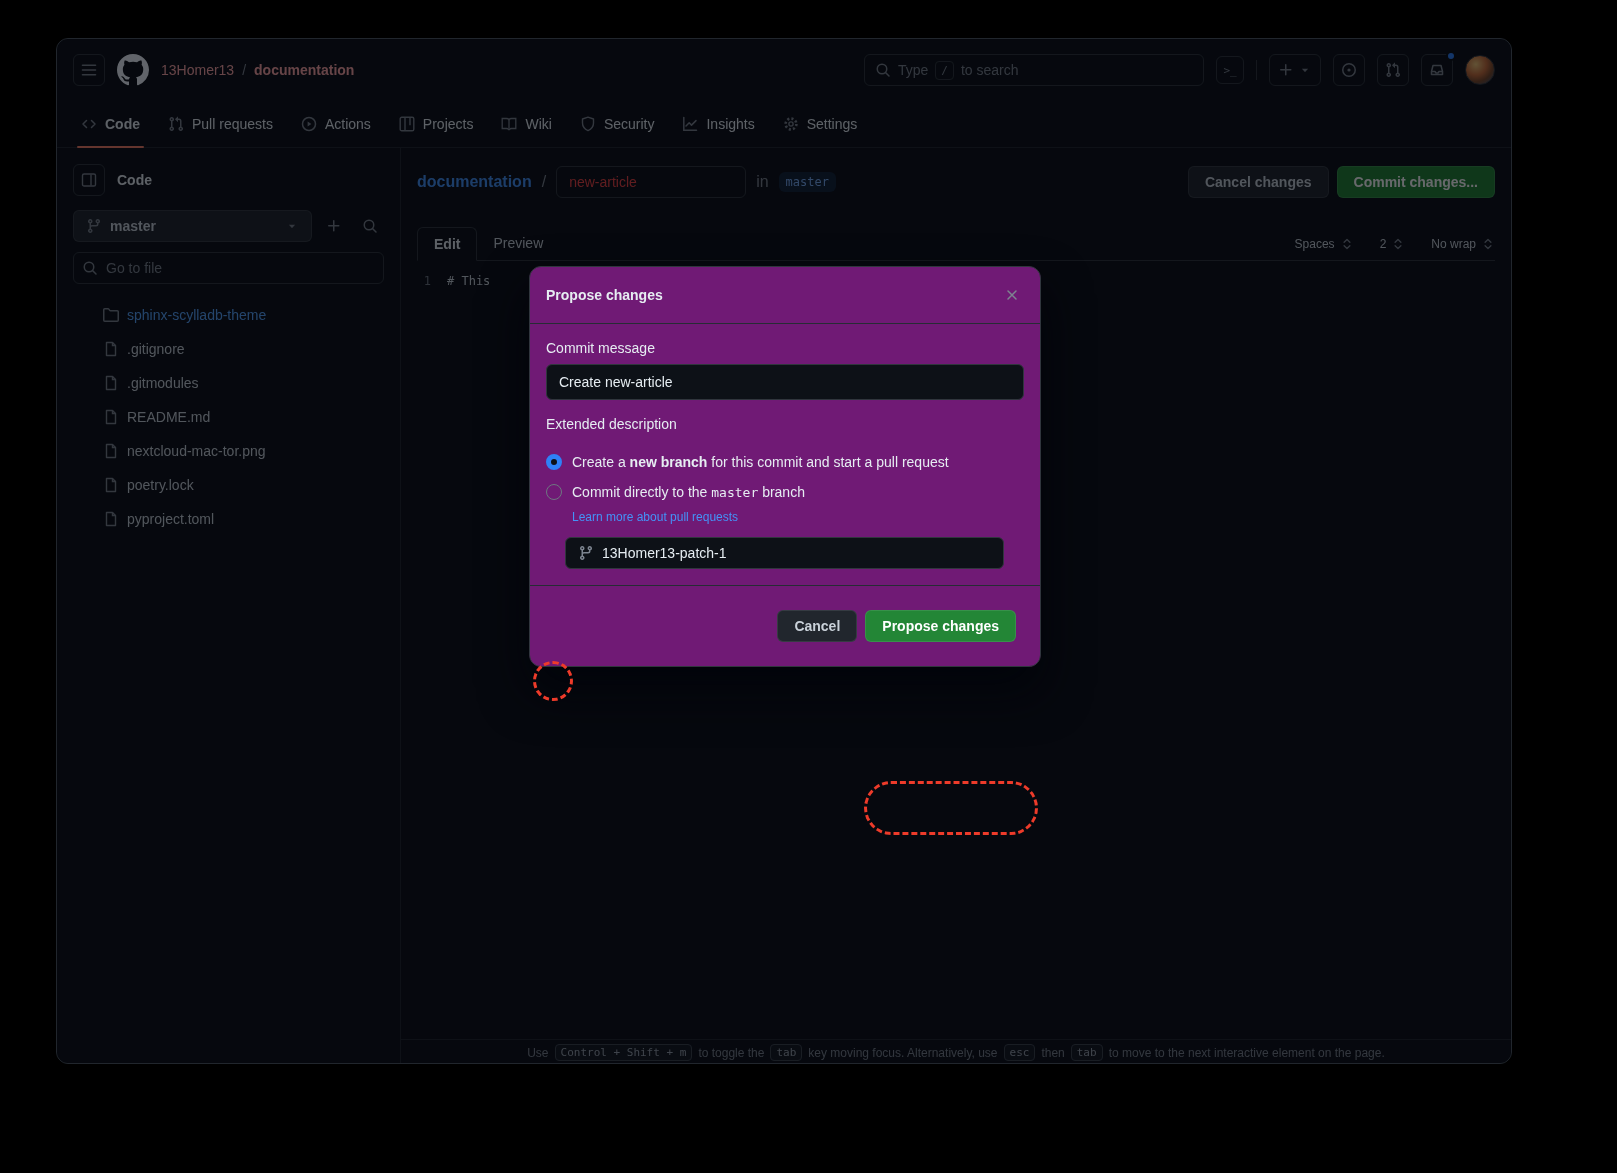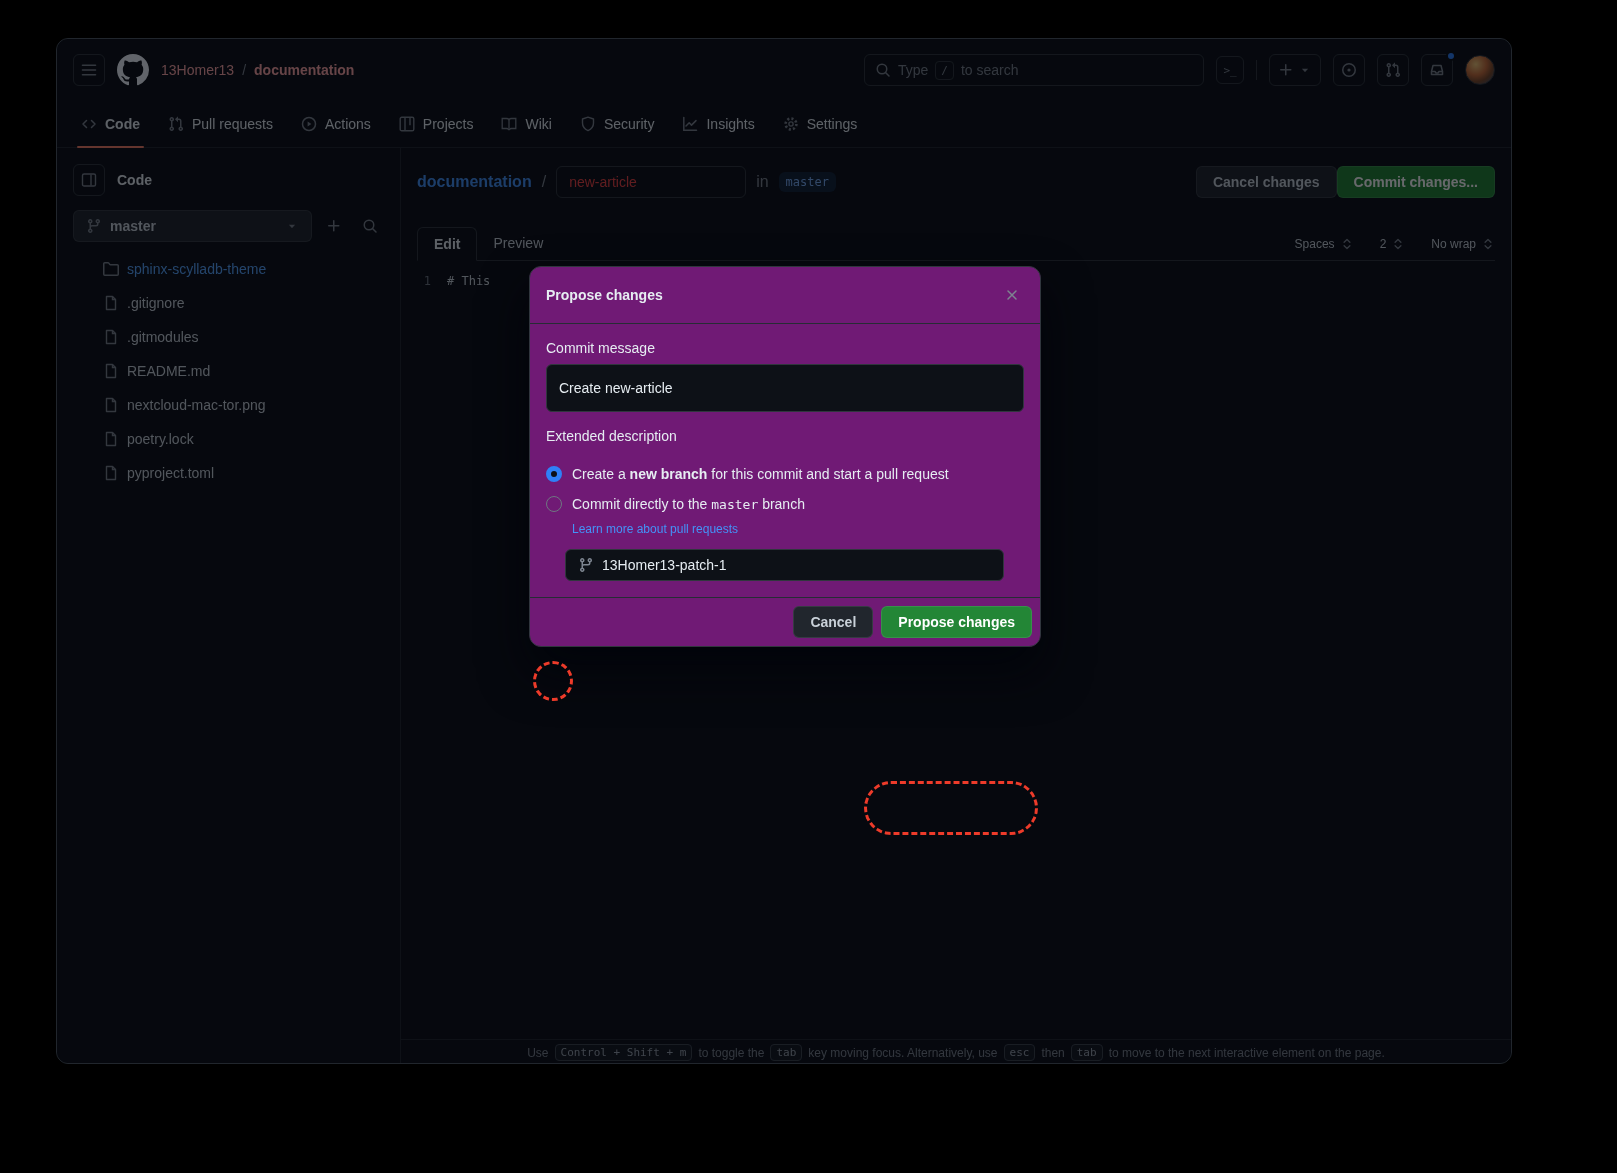--- a/index.html
+++ b/index.html
@@ -76,21 +76,21 @@
   .toolbar .sep { color:#7d8590; }
   .filename-input { width:190px; height:32px; background:transparent; border:1px solid #30363d; border-radius:6px;
                     padding:0 12px; color:#ef4444; font-size:14px; }
   .in-label { color:#7d8590; }
   .branch-badge { font-family:"DejaVu Sans Mono","Liberation Mono",monospace; font-size:12px; color:#79aef5;
                   background:rgba(56,139,253,0.15); padding:3px 7px; border-radius:6px; }
   .btn { height:32px; padding:0 16px; border-radius:6px; font-size:14px; font-weight:600; display:inline-flex;
          align-items:center; justify-content:center; cursor:pointer; white-space:nowrap; }
   .btn-secondary { background:#21262d; color:#c9d1d9; border:1px solid rgba(240,246,252,0.1); }
   .btn-primary { background:#238636; color:#ffffff; border:1px solid rgba(240,246,252,0.1); }
-  .btn-group { margin-left:auto; display:flex; gap:0; }
+  .btn-group { margin-left:auto; display:flex; gap:8px; }
 
   .tabbar { display:flex; align-items:flex-end; margin:14px 16px 0; border-bottom:1px solid #30363d; }
   .etab { height:34px; padding:0 16px; font-size:14px; color:#c9d1d9; background:transparent; border:none; cursor:pointer; }
   .etab.active { background:#0d1117; border:1px solid #30363d; border-bottom-color:#0d1117; border-radius:6px 6px 0 0;
                  margin-bottom:-1px; color:#e6edf2; font-weight:600; }
   .editor-controls { margin-left:auto; display:flex; align-items:center; gap:26px; padding-bottom:9px; }
   .select { display:flex; align-items:center; gap:5px; font-size:12px; color:#c9d1d9; background:none; border:none; cursor:pointer; }
   .select svg { color:#7d8590; }
 
   .code-area { flex:1; display:flex; padding-top:10px; font-family:"DejaVu Sans Mono","Liberation Mono",monospace;
@@ -106,37 +106,37 @@
   
   .backdrop { position:absolute; inset:0; background:rgba(1,4,9,0.6); z-index:10; }
   .modal { position:absolute; left:472px; top:227px; width:512px; background:#701a75; border:1px solid #30363d;
            border-radius:12px; z-index:20; box-shadow:0 24px 48px rgba(1,4,9,0.85); }
   .modal-head { display:flex; align-items:center; justify-content:space-between; padding:16px; border-bottom:1px solid #262c34; }
   .modal-title { font-size:14px; font-weight:700; color:#e6edf2; line-height:24px; }
   .close-btn { width:24px; height:24px; background:none; border:none; color:#7d8590; display:flex; align-items:center;
                justify-content:center; border-radius:6px; cursor:pointer; }
   .modal-body { padding:16px; }
   .field-label { display:block; font-size:14px; line-height:16px; font-weight:400; color:#e6edf2; margin-bottom:8px; }
-  .text-input { display:block; width:100%; height:48px; background:#0d1117; border:1px solid #30363d; border-radius:6px;
+  .text-input { display:block; width:100%; height:36px; background:#0d1117; border:1px solid #30363d; border-radius:6px;
                 padding:0 12px; color:#e6edf2; font-size:14px; margin-bottom:16px; }
   .desc-textarea { display:block; width:100%; height:184px; background:#0d1117; border:1px solid #30363d; border-radius:6px;
                    padding:10px 12px; color:#e6edf2; font-size:14px; resize:vertical; font-family:inherit; }
   .desc-textarea::placeholder { color:#7d8590; }
   .radios { margin-top:20px; }
   .radio-row { display:flex; align-items:flex-start; gap:10px; font-size:14px; line-height:20px; color:#e6edf2; cursor:pointer; }
   .radio-row + .radio-row { margin-top:10px; }
   .radio { width:16px; height:16px; border-radius:50%; border:1px solid #6e7681; background:transparent;
            flex-shrink:0; margin-top:2px; }
   .radio.checked { border:5px solid #2f81f7; background:#0d1117; }
   .radio-label code { font-family:"DejaVu Sans Mono","Liberation Mono",monospace; font-size:13px; }
   .learn-link { display:inline-block; margin:6px 0 12px 26px; font-size:12px; line-height:16px; color:#4493f8; text-decoration:none; }
   .branch-wrap { display:flex; align-items:center; gap:8px; height:32px; background:#0d1117; border:1px solid #30363d;
                  border-radius:6px; padding:0 12px; margin:0 20px 0 19px; color:#7d8590; }
   .branch-wrap input { flex:1; background:none; border:none; color:#e6edf2; font-size:14px; outline:none; min-width:0; }
-  .modal-footer { display:flex; justify-content:flex-end; gap:8px; padding:8px; border-top:1px solid #262c34; }
+  .modal-footer { display:flex; justify-content:flex-end; gap:8px; padding:24px; border-top:1px solid #262c34; }
 
   
   .anno-circle { position:absolute; left:476px; top:622px; width:40px; height:40px; border:3px dashed #ed3b2a;
                  border-radius:50%; z-index:30; pointer-events:none; }
   .anno-rect { position:absolute; right:473px; top:742px; width:174px; height:54px; border:3px dashed #ed3b2a;
                border-radius:27px; z-index:30; pointer-events:none; }
 </style>
 </head>
 <body>
 
@@ -286,20 +286,27 @@
             <svg width="16" height="16" viewBox="0 0 16 16" fill="currentColor">
                 <path d="M7.75 2a.75.75 0 0 1 .75.75V7h4.25a.75.75 0 0 1 0 1.5H8.5v4.25a.75.75 0 0 1-1.5 0V8.5H2.75a.75.75 0 0 1 0-1.5H7V2.75A.75.75 0 0 1 7.75 2Z"></path>
               </svg>
           </button>
           <button class="ghost-btn">
             <svg width="16" height="16" viewBox="0 0 16 16">
                 <circle cx="7" cy="7" r="4.75" fill="none" stroke="currentColor" stroke-width="1.5"></circle>
                 <path d="m10.5 10.5 3.5 3.5" stroke="currentColor" stroke-width="1.5" stroke-linecap="round" fill="none"></path>
               </svg>
           </button>
+        </div>
+        <div class="goto-wrap">
+          <svg class="goto-icon" width="16" height="16" viewBox="0 0 16 16">
+              <circle cx="7" cy="7" r="4.75" fill="none" stroke="currentColor" stroke-width="1.5"></circle>
+              <path d="m10.5 10.5 3.5 3.5" stroke="currentColor" stroke-width="1.5" stroke-linecap="round" fill="none"></path>
+            </svg>
+          <input class="goto-input" type="text" placeholder="Go to file" style="">
         </div>
         <ul class="tree">
           <li>
             <span class="indent"></span>
             <svg class="muted-ic" width="16" height="16" viewBox="0 0 16 16" fill="currentColor">
                 <path d="M0 2.75C0 1.784.784 1 1.75 1H5c.55 0 1.07.26 1.4.7l.9 1.2a.25.25 0 0 0 .2.1h6.75c.966 0 1.75.784 1.75 1.75v8.5A1.75 1.75 0 0 1 14.25 15H1.75A1.75 1.75 0 0 1 0 13.25Zm1.75-.25a.25.25 0 0 0-.25.25v10.5c0 .138.112.25.25.25h12.5a.25.25 0 0 0 .25-.25v-8.5a.25.25 0 0 0-.25-.25H7.5c-.55 0-1.07-.26-1.4-.7l-.9-1.2a.25.25 0 0 0-.2-.1Z"></path>
               </svg>
             <span class="submodule-name">sphinx-scylladb-theme</span>
           </li>
           <li>

